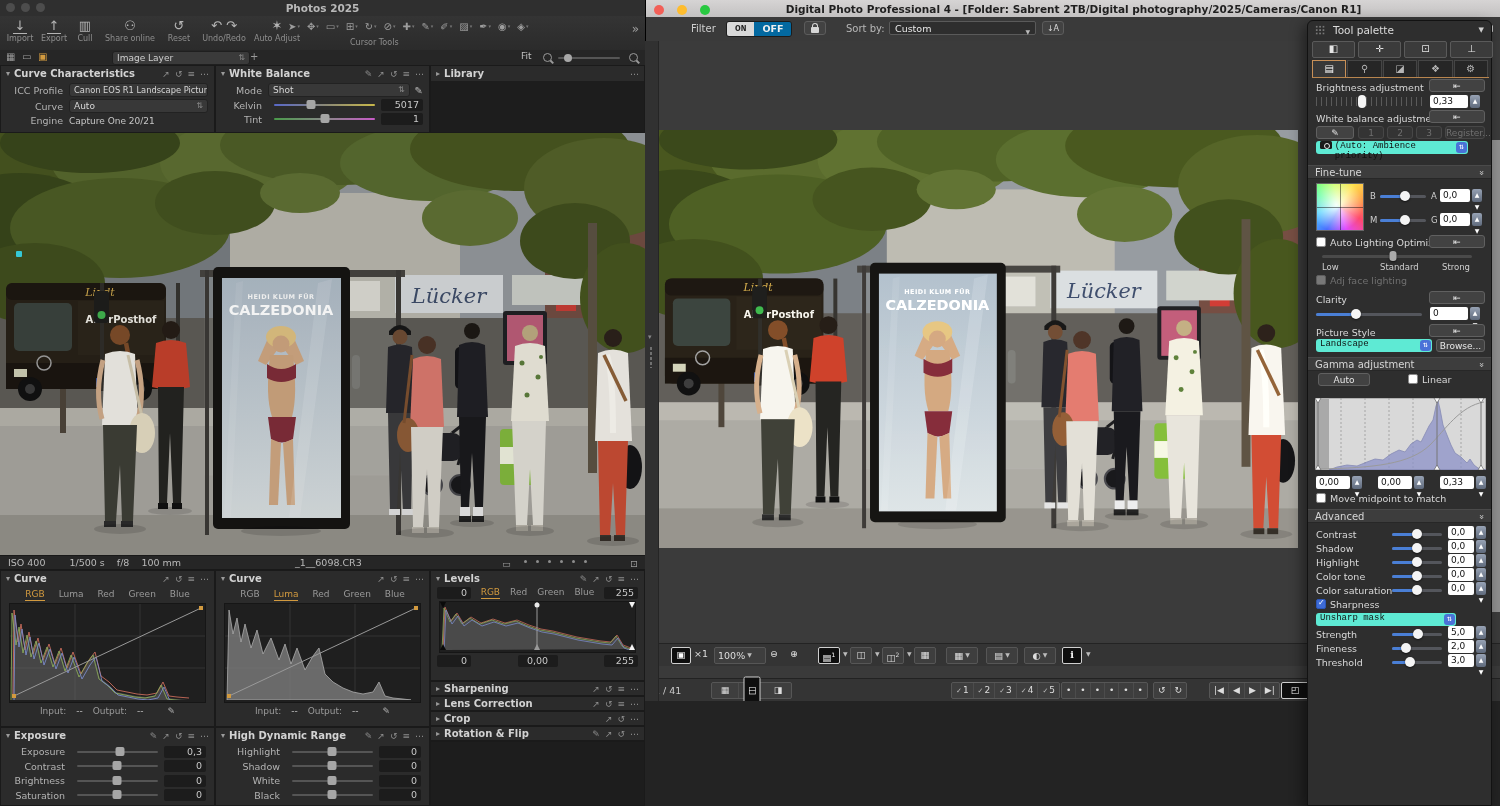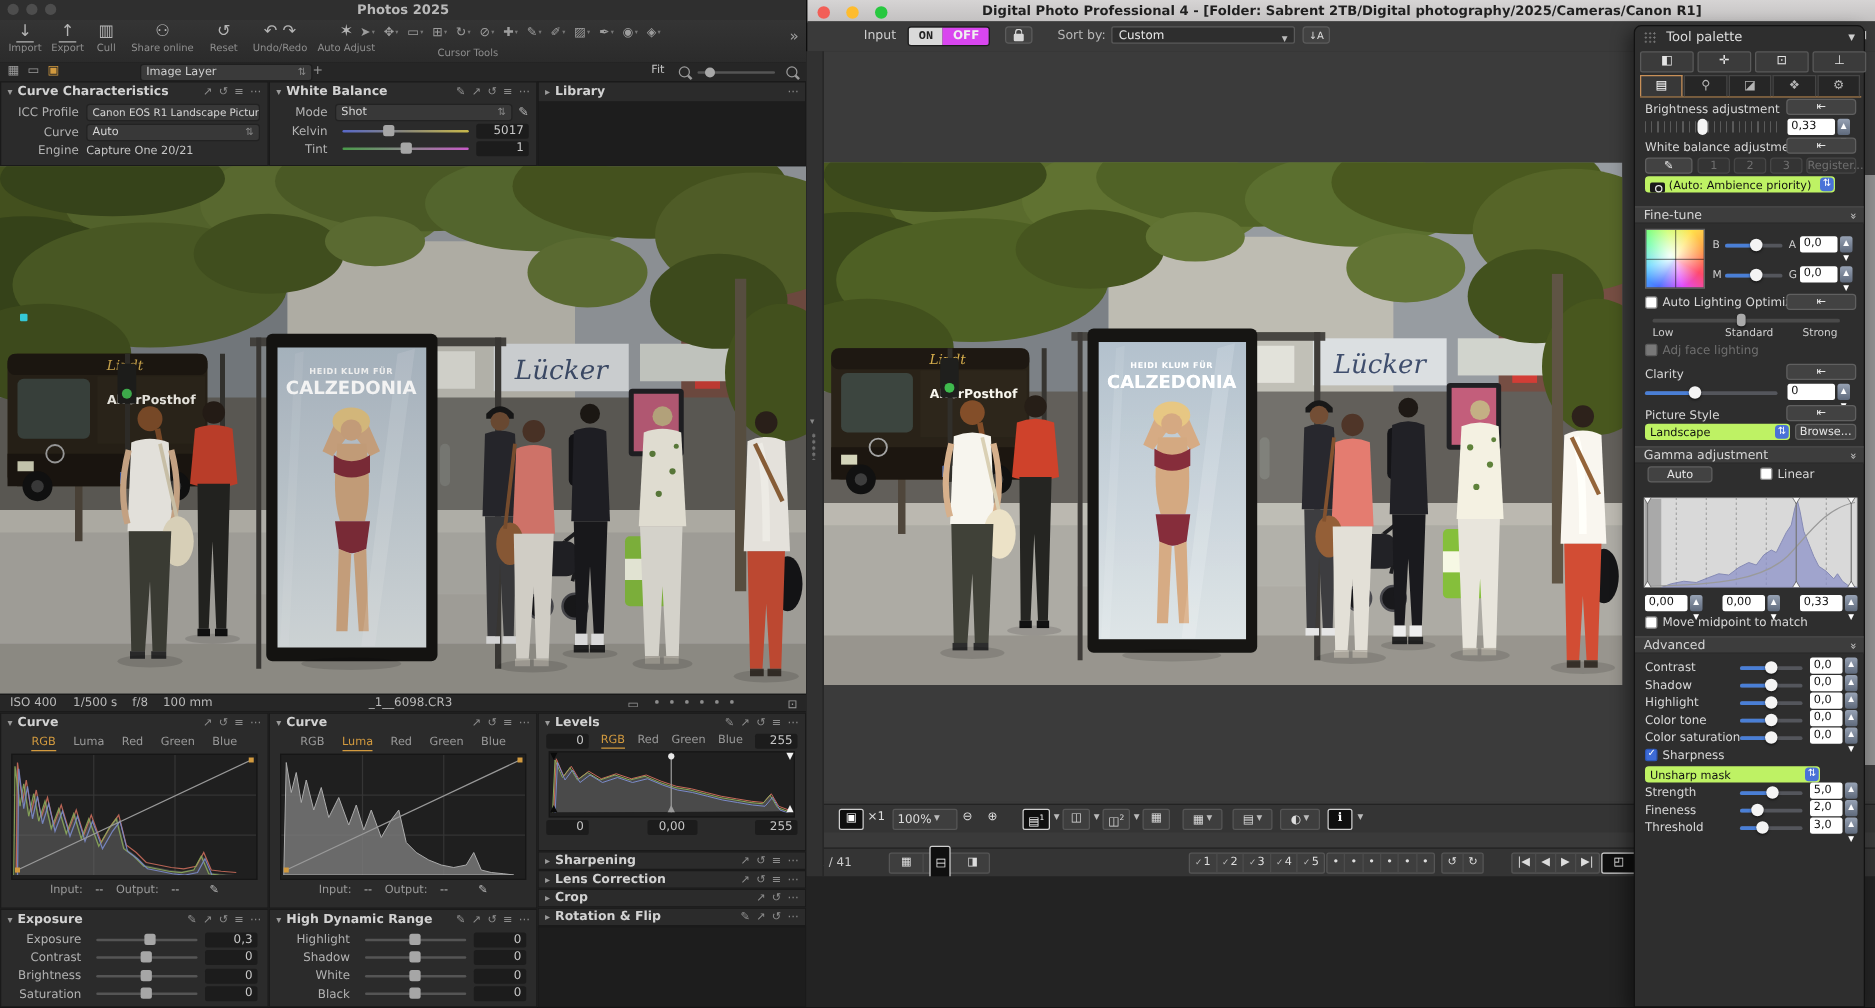--- a/index.html
+++ b/index.html
@@ -63,21 +63,21 @@
   .filmdots b{width:3px;height:3px;border-radius:50%;background:#8d8d8d;}
   
   .dpp{left:645px;top:0;width:855px;height:701px;background:#3a3a3a;border-left:1px solid #000;box-sizing:border-box;}
   .dpp-titlebar{left:0;top:0;width:855px;height:17px;background:linear-gradient(#d6d4d4,#c3c1c1);border-bottom:1px solid #9a9a9a;}
   .mac-dot{width:10px;height:10px;border-radius:50%;display:inline-block;margin:3px 0 0 8px;}
   .dpp-title{position:absolute;left:0;right:0;top:3px;text-align:center;color:#1f1f1f;font-size:10.5px;font-weight:bold;}
   .dpp-filterbar{left:0;top:17px;width:855px;height:24px;background:#3a3a3a;border-bottom:1px solid #2a2a2a;color:#cfcfcf;font-size:10px;}
   .onoff{position:absolute;top:4px;height:14px;border:1px solid #1c1c1c;border-radius:3px;overflow:hidden;display:flex;}
   .onoff span{padding:0 8px;line-height:14px;font-size:9.5px;font-weight:bold;}
   .on-btn{background:#d9d9d9;color:#222;font-family:Liberation Mono, monospace;}
-  .off-btn{background:#d946ef;color:#f0f0f0;}
+  .off-btn{background:#0369a1;color:#f0f0f0;}
   .dbtn{background:#424242;border:1px solid #5c5c5c;border-radius:3px;color:#ddd;text-align:center;box-sizing:border-box;}
   .sort-dd{position:absolute;left:243px;top:4px;width:147px;height:14px;background:#2e2e2e;border:1px solid #5a5a5a;
     border-radius:2px;color:#e8e8e8;font-size:9.5px;line-height:13px;padding:0 5px;box-sizing:border-box;}
   .sort-dd:after{content:"▼";float:right;font-size:6px;color:#bbb;margin-top:3px;}
   .dpp-imgarea{left:0;top:41px;width:855px;height:600px;background:#3b3b3b;}
   .meta-box{position:absolute;left:13px;top:3px;width:176px;background:rgba(0,0,0,.85);color:#efefef;
     font-size:9.5px;line-height:11.5px;padding:2px 5px;}
   .meta-box span{display:block;white-space:nowrap;}
   .dpp-toolbar{left:0;top:643px;width:855px;height:22px;background:#343434;border-top:1px solid #232323;color:#ddd;}
   .ti{position:absolute;top:3px;height:15px;font-size:9.5px;line-height:14px;}
@@ -123,22 +123,22 @@
     padding:0 3px;box-sizing:border-box;}
   .dstep{position:absolute;width:10px;height:13px;background:linear-gradient(#97a2b4,#5f6a7c);border-radius:2px;
     color:#fff;font-size:6px;text-align:center;line-height:12px;}
   .shead{position:absolute;left:0;width:183px;height:14px;background:#3d3d3d;border-top:1px solid #4a4a4a;
     border-bottom:1px solid #272727;display:flex;align-items:center;padding:0 7px;font-size:10px;color:#d6d6d6;box-sizing:border-box;}
   .dchev{margin-left:auto;color:#c6c6c6;font-size:9px;transform:rotate(90deg);letter-spacing:-2px;}
   .cb{position:absolute;width:10px;height:10px;background:#fff;border:1px solid #8a8a8a;border-radius:2px;box-sizing:border-box;}
   .cb.checked{background:#3d6bd6;border-color:#2c56b8;}
   .cb.checked:after{content:"✓";color:#fff;font-size:8px;position:absolute;left:1px;top:-2px;}
   .cb.dim{background:#787878;border-color:#5d5d5d;}
-  .wdd{position:absolute;height:13px;background:#bef264;border-radius:3px;display:flex;align-items:flex-end;
-    font-size:9px;color:#111;padding-left:4px;box-sizing:border-box;}
+  .wdd{position:absolute;height:13px;background:#5eead4;border-radius:3px;display:flex;align-items:flex-start;
+    font-size:9px;color:#111;padding-left:4px;box-sizing:border-box;font-family:Liberation Mono, monospace;}
   .wdd .caps{position:absolute;right:1px;top:1px;width:11px;height:11px;background:#4a72d8;border-radius:3px;
     color:#fff;font-size:8px;line-height:10px;text-align:center;}
   .color-square{position:absolute;left:8px;width:46px;height:46px;border:1px solid #666;
     background:radial-gradient(circle at 42% 45%,rgba(255,255,255,.95) 0%,rgba(255,255,255,0) 72%),
     conic-gradient(from 210deg,#4a6cff,#4ad0ff,#5aff9a,#c8ff5a,#ffe24a,#ff9a4a,#ff4a6a,#e04aff,#4a6cff);}
   .color-square:after{content:"";position:absolute;left:50%;top:0;width:1px;height:100%;background:rgba(0,0,0,.45);}
   .color-square:before{content:"";position:absolute;top:50%;left:0;height:1px;width:100%;background:rgba(0,0,0,.45);}
   .minilab{position:absolute;font-size:8.5px;color:#cfcfcf;}
   .gamma-ticks{position:absolute;left:7px;width:171px;display:flex;justify-content:space-between;}
   .gamma-ticks span{font-size:7.5px;color:#c2c2c2;}
@@ -500,21 +500,21 @@
 
     <div class="abs" style="left:0;top:133px;width:645px;height:422px;background:#191919">
       <svg width="645" height="422" style="filter:brightness(.97)">
           <use href="#street"></use>
         </svg>
       <div class="abs" style="left:16px;top:118px;width:6px;height:6px;background:#35c8d6;border-radius:1px"></div>
     </div>
 
     <div class="abs c1-status row">
       <span style="margin-left:8px">ISO 400</span>
-      <span style="margin-left:13px">1/500 s</span>
+      <span style="margin-left:24px">1/500 s</span>
       <span style="margin-left:12px">f/8</span>
       <span style="margin-left:12px">100 mm</span>
       <span class="abs" style="left:295px">_1__6098.CR3</span>
       <span class="abs" style="left:502px;top:2px;color:#9a9a9a">▭</span>
       <div class="filmdots" style="left:524px">
           <b></b>
           <b></b>
           <b></b>
           <b></b>
           <b></b>
@@ -767,21 +767,21 @@
 
   <div class="abs dpp">
     <div class="abs dpp-titlebar">
       <span class="mac-dot" style="background:#f25f57"></span>
       <span class="mac-dot" style="background:#febc2e"></span>
       <span class="mac-dot" style="background:#28c840"></span>
       <div class="dpp-title">Digital Photo Professional 4 - [Folder: Sabrent 2TB/Digital photography/2025/Cameras/Canon R1]</div>
     </div>
 
     <div class="abs dpp-filterbar">
-      <span class="abs" style="left:45px;top:6px">Input</span>
+      <span class="abs" style="left:45px;top:6px">Filter</span>
       <div class="onoff" style="left:80px">
         <span class="on-btn">ON</span>
         <span class="off-btn">OFF</span>
         </div>
       <div class="abs dbtn" style="left:158px;top:4px;width:22px;height:14px"><span class="lockico"></span></div>
       <span class="abs" style="left:200px;top:6px;color:#b8b8b8">Sort by:</span>
       <div class="sort-dd"><span>Custom</span></div>
       <div class="abs dbtn" style="left:396px;top:4px;width:22px;height:14px;font-size:8px;line-height:13px"><span>↓A</span></div>
       <span class="abs" style="right:8px;top:6px;color:#cfcfcf;font-size:9px">◀</span>
     </div>

